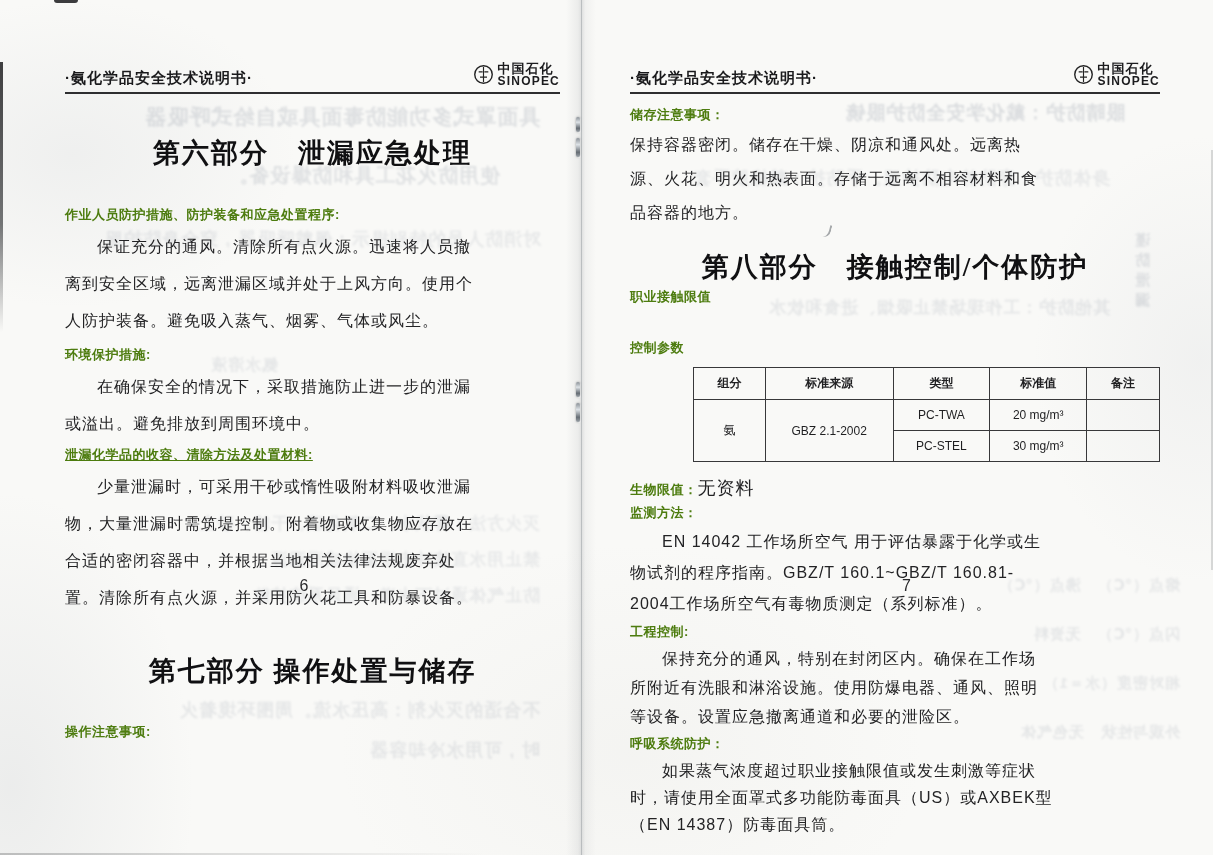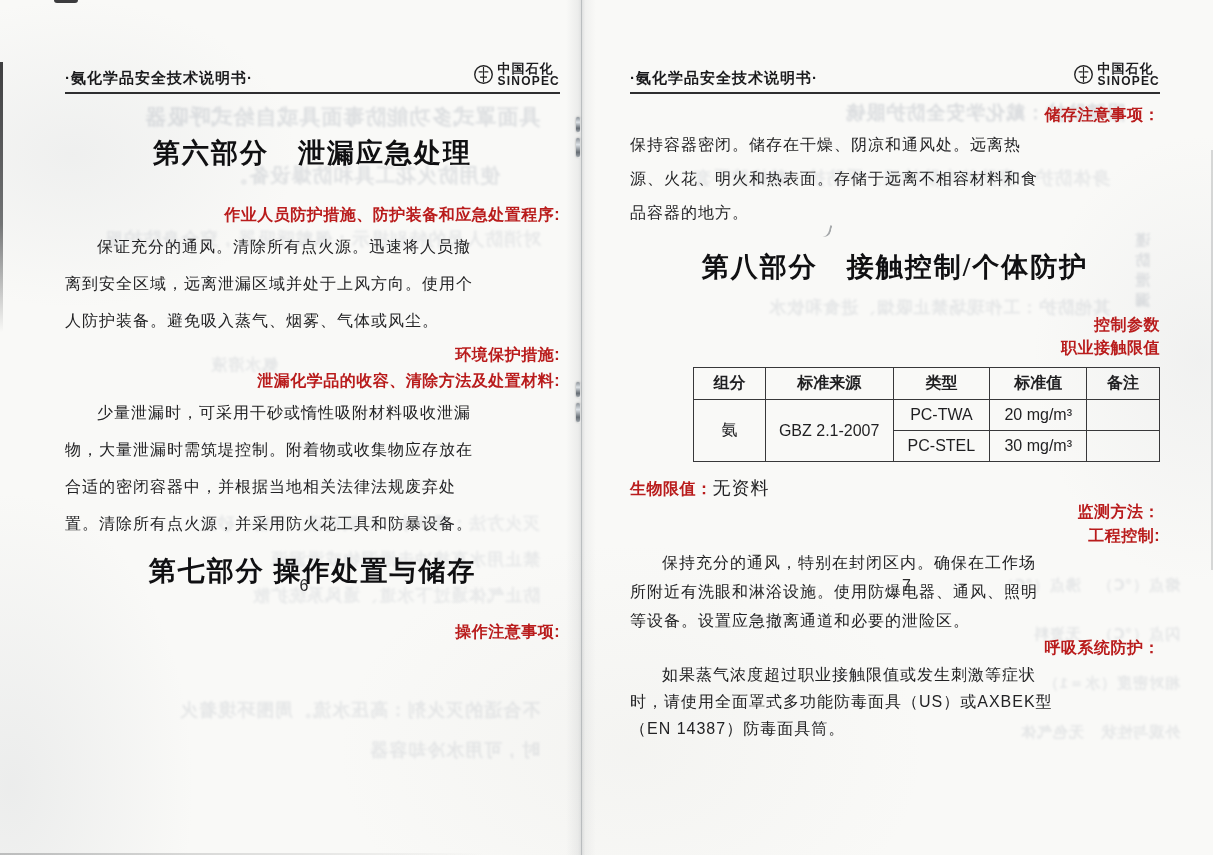--- a/index.html
+++ b/index.html
@@ -57,41 +57,41 @@
   .page-header{margin-top:58px;height:30px;display:flex;justify-content:space-between;align-items:flex-end;
     border-bottom:2px solid #2e2e30;padding-bottom:4px;}
   .booklet-title{font-size:15px;font-weight:bold;letter-spacing:1px;color:#1a1a1c;}
   .logo{display:flex;align-items:center;gap:4px;}
   .logo-icon{display:inline-flex;}
   .logo-text{display:flex;flex-direction:column;line-height:1.05;}
   .logo-cn{font-size:13px;font-weight:bold;color:#1c1c1e;letter-spacing:1px;}
   .logo-en{font-size:12px;font-weight:bold;color:#1c1c1e;letter-spacing:1.2px;}
   .sec-title{font-family:"Liberation Serif","DejaVu Serif",serif;font-weight:bold;color:#101012;
     font-size:27px;line-height:35px;text-align:center;letter-spacing:2px;}
-  .hd{font-weight:bold;font-size:16px;color:#b91c1c;letter-spacing:.5px;text-align:right;}
+  .hd{font-weight:bold;font-size:13px;color:#4d7c0f;letter-spacing:.5px;}
   .para{font-size:16px;letter-spacing:1px;color:#232325;white-space:pre-line;}
   .indent{text-indent:2em;}
   
   .t6{margin-top:42px;}
   .hd-1{margin-top:30px;line-height:27px;}
   .p-1{line-height:37px;}
   .hd-2{line-height:26px;margin-top:3px;}
   .p-2{line-height:37px;}
-  .hd-3{line-height:26px;}
+  .hd-3{line-height:26px;text-decoration:underline;}
   .p-3{line-height:37px;}
-  .t7{margin-top:12px;}
+  .t7{margin-top:38px;}
   .hd-4{margin-top:30px;line-height:26px;}
   .p-4{line-height:37px;}
   
   .hd-store{margin-top:8px;line-height:26px;}
   .p-store{line-height:34px;}
   .t8{margin-top:20px;}
   .hd-ctrl{margin-top:28px;line-height:23px;}
   .hd-oel{line-height:23px;}
-  .oel-table{margin-top:8px;margin-left:63px;border-collapse:collapse;width:467px;font-size:16px;color:#1f1f21;padding-left:20px;}
+  .oel-table{margin-top:8px;margin-left:63px;border-collapse:collapse;width:467px;font-size:12px;color:#1f1f21;padding-left:20px;}
   .oel-table th,.oel-table td{border:1.5px solid #38383a;text-align:center;padding:2px 3px;}
   .oel-table th{font-weight:bold;height:27px;}
   .oel-table td{height:26px;font-weight:normal;}
   .bio-line{margin-top:15px;line-height:23px;font-size:18px;}
   .bio-line .val{font-weight:normal;color:#232325;letter-spacing:1px;}
   .hd-mon{line-height:23px;}
   .p-mon{line-height:31px;margin-top:2px;}
   .hd-eng{line-height:25px;}
   .p-eng{line-height:29px;}
   .hd-resp{line-height:26px;}
@@ -139,20 +139,22 @@
         </span>
       </span>
     </div>
 
     <div class="sec-title t6">第六部分　泄漏应急处理</div>
     <div class="hd hd-1">作业人员防护措施、防护装备和应急处置程序:</div>
     <div class="para indent p-1">保证充分的通风。清除所有点火源。迅速将人员撤
 离到安全区域，远离泄漏区域并处于上风方向。使用个
 人防护装备。避免吸入蒸气、烟雾、气体或风尘。</div>
     <div class="hd hd-2">环境保护措施:</div>
+    <div class="para indent p-2">在确保安全的情况下，采取措施防止进一步的泄漏
+或溢出。避免排放到周围环境中。</div>
     <div class="hd hd-3">泄漏化学品的收容、清除方法及处置材料:</div>
     <div class="para indent p-3">少量泄漏时，可采用干砂或惰性吸附材料吸收泄漏
 物，大量泄漏时需筑堤控制。附着物或收集物应存放在
 合适的密闭容器中，并根据当地相关法律法规废弃处
 置。清除所有点火源，并采用防火花工具和防暴设备。</div>
     <div class="sec-title t7">第七部分 操作处置与储存</div>
     <div class="hd hd-4">操作注意事项:</div>
     <div class="pageno pageno-left">6</div>
   </div>
 
@@ -171,22 +173,22 @@
           <span class="logo-en">SINOPEC</span>
         </span>
       </span>
     </div>
 
     <div class="hd hd-store">储存注意事项：</div>
     <div class="para p-store">保持容器密闭。储存在干燥、阴凉和通风处。远离热
 源、火花、明火和热表面。存储于远离不相容材料和食
 品容器的地方。</div>
     <div class="sec-title t8">第八部分　接触控制/个体防护</div>
+    <div class="hd hd-oel">职业接触限值</div>
     <div class="hd hd-ctrl">控制参数</div>
-    <div class="hd hd-oel">职业接触限值</div>
 
     <table class="oel-table">
       <colgroup>
         <col style="width:72px">
           <col style="width:128px">
           <col style="width:97px">
           <col style="width:97px">
           <col style="width:73px">
       </colgroup>
       <thead>
@@ -194,37 +196,40 @@
           <th>组分</th>
           <th>标准来源</th>
           <th>类型</th>
           <th>标准值</th>
           <th>备注</th>
         </tr>
       </thead>
       <tbody>
         <tr>
           <td rowspan="2">氨</td>
-          <td rowspan="2">GBZ 2.1-2007</td>
+          <td rowspan="2">GBZ 2.1-2002</td>
           <td>PC-TWA</td>
           <td>20 mg/m³</td>
           <td></td>
         </tr>
         <tr>
           <td>PC-STEL</td>
           <td>30 mg/m³</td>
           <td></td>
         </tr>
       </tbody>
     </table>
 
     <div class="bio-line">
       <span class="hd">生物限值：</span><span class="val">无资料</span>
     </div>
     <div class="hd hd-mon">监测方法：</div>
+    <div class="para indent p-mon">EN 14042 工作场所空气 用于评估暴露于化学或生
+物试剂的程序指南。GBZ/T 160.1~GBZ/T 160.81-
+2004工作场所空气有毒物质测定（系列标准）。</div>
     <div class="hd hd-eng">工程控制:</div>
     <div class="para indent p-eng">保持充分的通风，特别在封闭区内。确保在工作场
 所附近有洗眼和淋浴设施。使用防爆电器、通风、照明
 等设备。设置应急撤离通道和必要的泄险区。</div>
     <div class="hd hd-resp">呼吸系统防护：</div>
     <div class="para indent p-resp">如果蒸气浓度超过职业接触限值或发生刺激等症状
 时，请使用全面罩式多功能防毒面具（US）或AXBEK型
 （EN 14387）防毒面具筒。</div>
     <div class="pageno pageno-right">7</div>
   </div>

